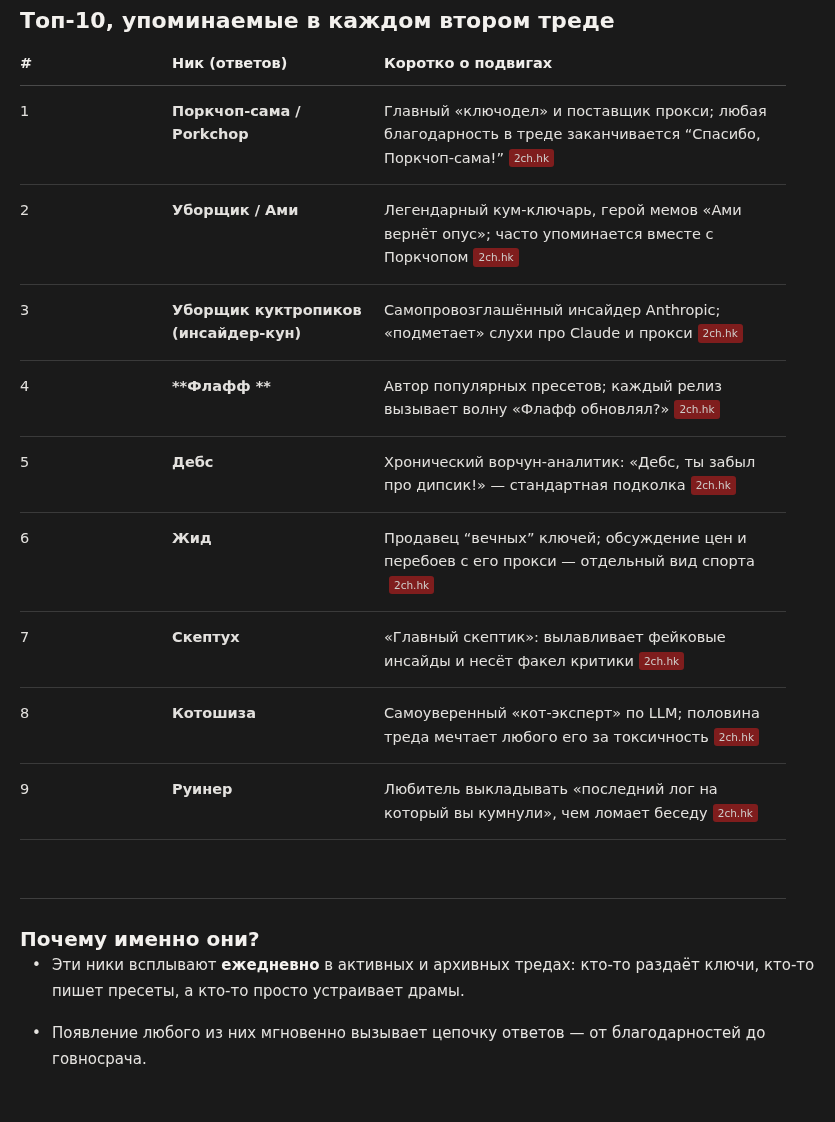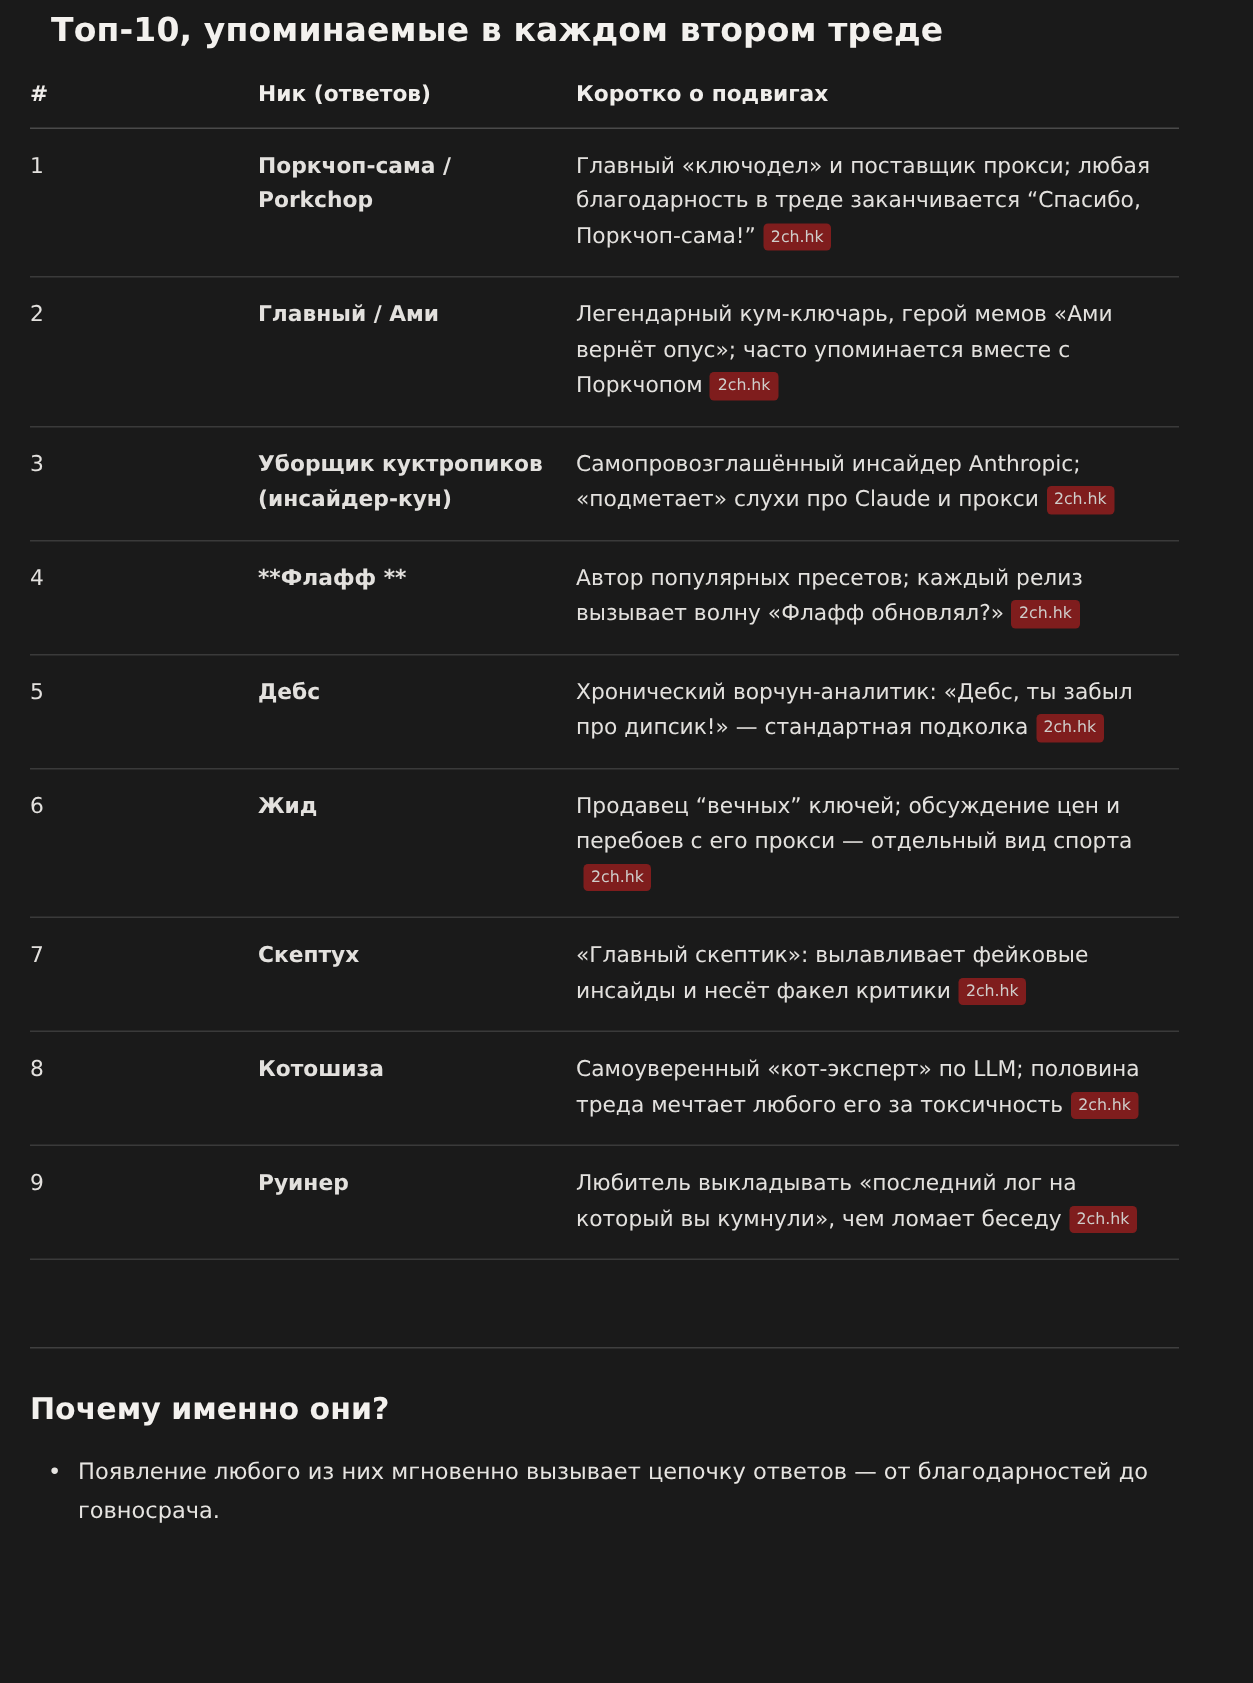--- a/index.html
+++ b/index.html
@@ -16,21 +16,21 @@
   }
   .page {
     padding: 0 20px 0 20px;
     box-sizing: border-box;
     width: 835px;
   }
   h2.section-title {
     font-size: 22px;
     font-weight: bold;
     color: #f3f1ee;
-    margin: 8px 0 22px 14px;
+    margin: 8px 0 22px 0;
     letter-spacing: 0.1px;
   }
   table.top-table {
     border-collapse: collapse;
     width: 766px;
     table-layout: fixed;
   }
   table.top-table thead th {
     text-align: left;
     font-size: 14.5px;
@@ -72,21 +72,21 @@
   hr.divider {
     border: none;
     border-top: 1px solid #3f3f3f;
     margin: 0 0 28px 0;
     width: 766px;
   }
   h2.why-title {
     font-size: 20px;
     font-weight: bold;
     color: #f3f1ee;
-    margin: 0 0 18px 0;
+    margin: 0 0 2px 0;
   }
   ul.reasons {
     margin: 0;
     padding: 0 0 0 22px;
     list-style: none;
   }
   ul.reasons li {
     position: relative;
     font-size: 15px;
     line-height: 1.72;
@@ -125,21 +125,21 @@
       </tr>
     </thead>
     <tbody>
         <tr>
           <td class="cell-num">1</td>
           <td class="cell-nick">Поркчоп-сама / Porkchop</td>
           <td class="cell-desc"><span>Главный «ключодел» и поставщик прокси; любая благодарность в треде заканчивается “Спасибо, Поркчоп-сама!”</span><span class="cite">2ch.hk</span></td>
         </tr>
         <tr>
           <td class="cell-num">2</td>
-          <td class="cell-nick">Главный / Ами</td>
+          <td class="cell-nick">Уборщик / Ами</td>
           <td class="cell-desc"><span>Легендарный кум-ключарь, герой мемов «Ами вернёт опус»; часто упоминается вместе с Поркчопом</span><span class="cite">2ch.hk</span></td>
         </tr>
         <tr>
           <td class="cell-num">3</td>
           <td class="cell-nick">Уборщик куктропиков (инсайдер-кун)</td>
           <td class="cell-desc"><span>Самопровозглашённый инсайдер Anthropic; «подметает» слухи про Claude и прокси</span><span class="cite">2ch.hk</span></td>
         </tr>
         <tr>
           <td class="cell-num">4</td>
           <td class="cell-nick">**Флафф **</td>
@@ -171,16 +171,17 @@
           <td class="cell-desc"><span>Любитель выкладывать «последний лог на который вы кумнули», чем ломает беседу</span><span class="cite">2ch.hk</span></td>
         </tr>
       </tbody>
   </table>
 
   <div class="spacer-after-table"></div>
   <hr class="divider">
 
   <h2 class="why-title">Почему именно они?</h2>
   <ul class="reasons">
+      <li><span>Эти ники всплывают </span><b>ежедневно</b><span> в активных и архивных тредах: кто-то раздаёт ключи, кто-то пишет пресеты, а кто-то просто устраивает драмы.</span></li>
       <li><span>Появление любого из них мгновенно вызывает цепочку ответов — от благодарностей до говносрача.</span></li>
     </ul>
 
 </div>
 
 </body></html>

